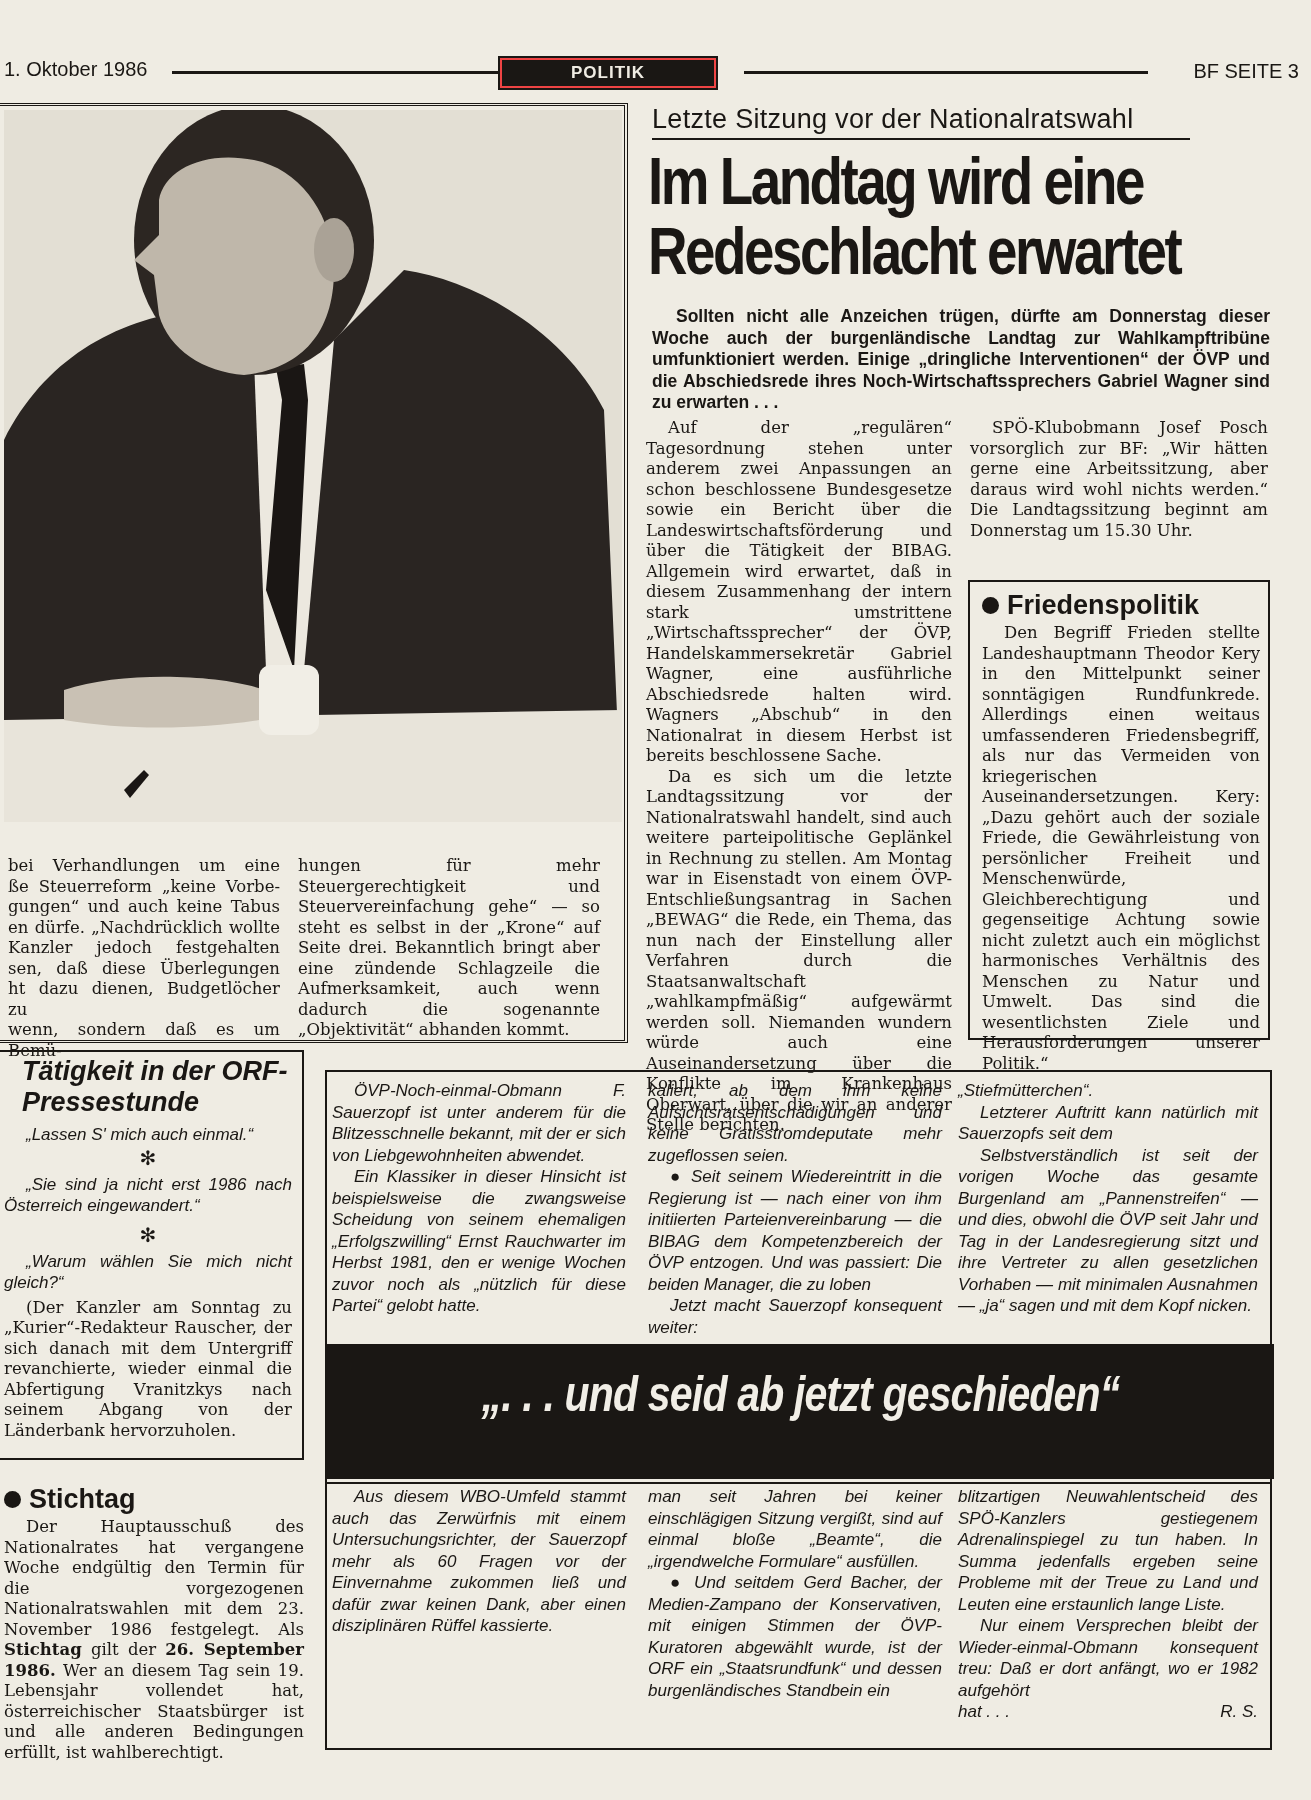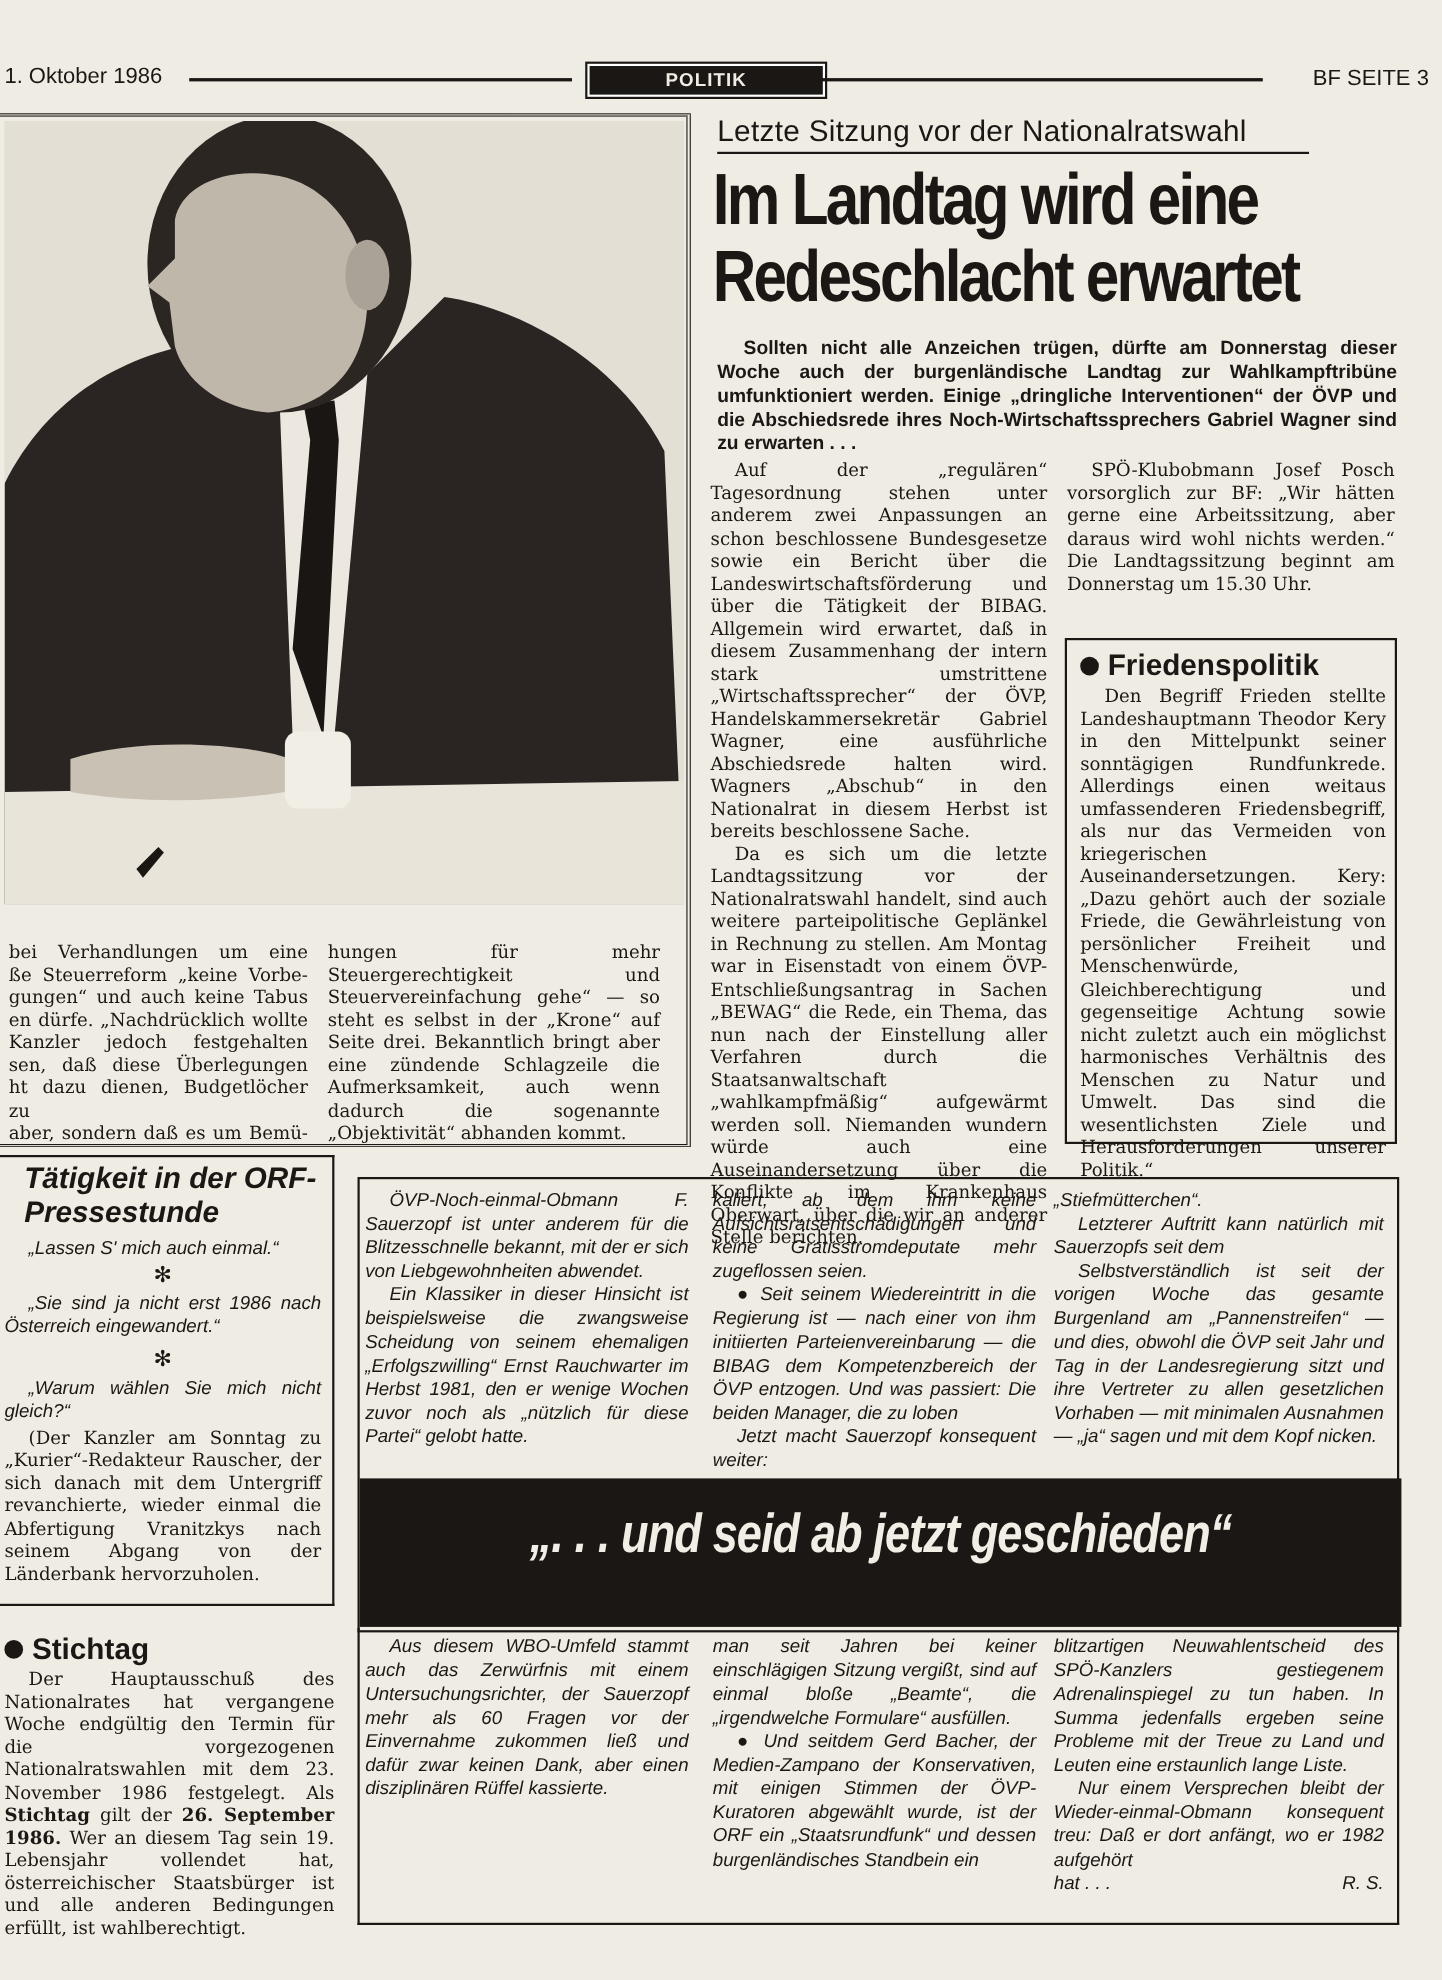--- a/index.html
+++ b/index.html
@@ -7,22 +7,22 @@
       width: 1311px; height: 1800px; position: relative; overflow: hidden;
       background: #efece3;
       color: #1a1714;
       font-family: "DejaVu Serif", serif;
     }
     .abs { position: absolute; }
     
     .hdr-date { left: 4px; top: 58px; font-family: "Liberation Sans", sans-serif; font-size: 20px; }
     .hdr-rule { height: 3px; background: #1a1714; top: 71px; }
     .hdr-badge {
-      left: 532px; top: 56px; width: 220px; height: 34px;
-      border: 2px solid #1a1714; padding: 2px; box-sizing: border-box; background: #ffffff;
+      left: 498px; top: 56px; width: 220px; height: 34px;
+      border: 2px solid #1a1714; padding: 2px; box-sizing: border-box; background: #ef4444;
     }
     .hdr-badge .inner {
       width: 100%; height: 100%; background: #1a1714; color: #efece3;
       font-family: "Liberation Sans", sans-serif; font-weight: bold; font-size: 17px;
       display: flex; align-items: center; justify-content: center; letter-spacing: 1px;
     }
     .hdr-page { right: 12px; top: 60px; font-family: "Liberation Sans", sans-serif; font-size: 20px; }
 
     
     .photo-frame {
@@ -140,21 +140,21 @@
 </div>
 
 <div class="abs col-text" style="left:8px;top:856px;width:272px;">
   <div style="text-align:justify;text-align-last:justify;">bei Verhandlungen um eine</div>
   <div style="text-align:justify;text-align-last:justify;">ße Steuerreform „keine Vorbe-</div>
   <div style="text-align:justify;text-align-last:justify;">gungen“ und auch keine Tabus</div>
   <div style="text-align:justify;text-align-last:justify;">en dürfe. „Nachdrücklich wollte</div>
   <div style="text-align:justify;text-align-last:justify;">Kanzler jedoch festgehalten</div>
   <div style="text-align:justify;text-align-last:justify;">sen, daß diese Überlegungen</div>
   <div style="text-align:justify;text-align-last:justify;">ht dazu dienen, Budgetlöcher zu</div>
-  <div style="text-align:justify;text-align-last:justify;">aber, sondern daß es um Bemü-</div>
+  <div style="text-align:justify;text-align-last:justify;">wenn, sondern daß es um Bemü-</div>
 </div>
 <div class="abs col-text" style="left:298px;top:856px;width:302px;">
   <p class="noind">hungen für mehr Steuergerechtigkeit und Steuervereinfachung gehe“ — so steht es selbst in der „Krone“ auf Seite drei. Bekanntlich bringt aber eine zündende Schlagzeile die Aufmerksamkeit, auch wenn dadurch die sogenannte „Objektivität“ abhanden kommt.</p>
 </div>
 
 <div class="abs kicker">Letzte Sitzung vor der Nationalratswahl</div>
 <div class="abs kicker-rule"></div>
 <div class="abs headline">
   <div>Im Landtag wird eine</div>
   <div>Redeschlacht erwartet</div>

